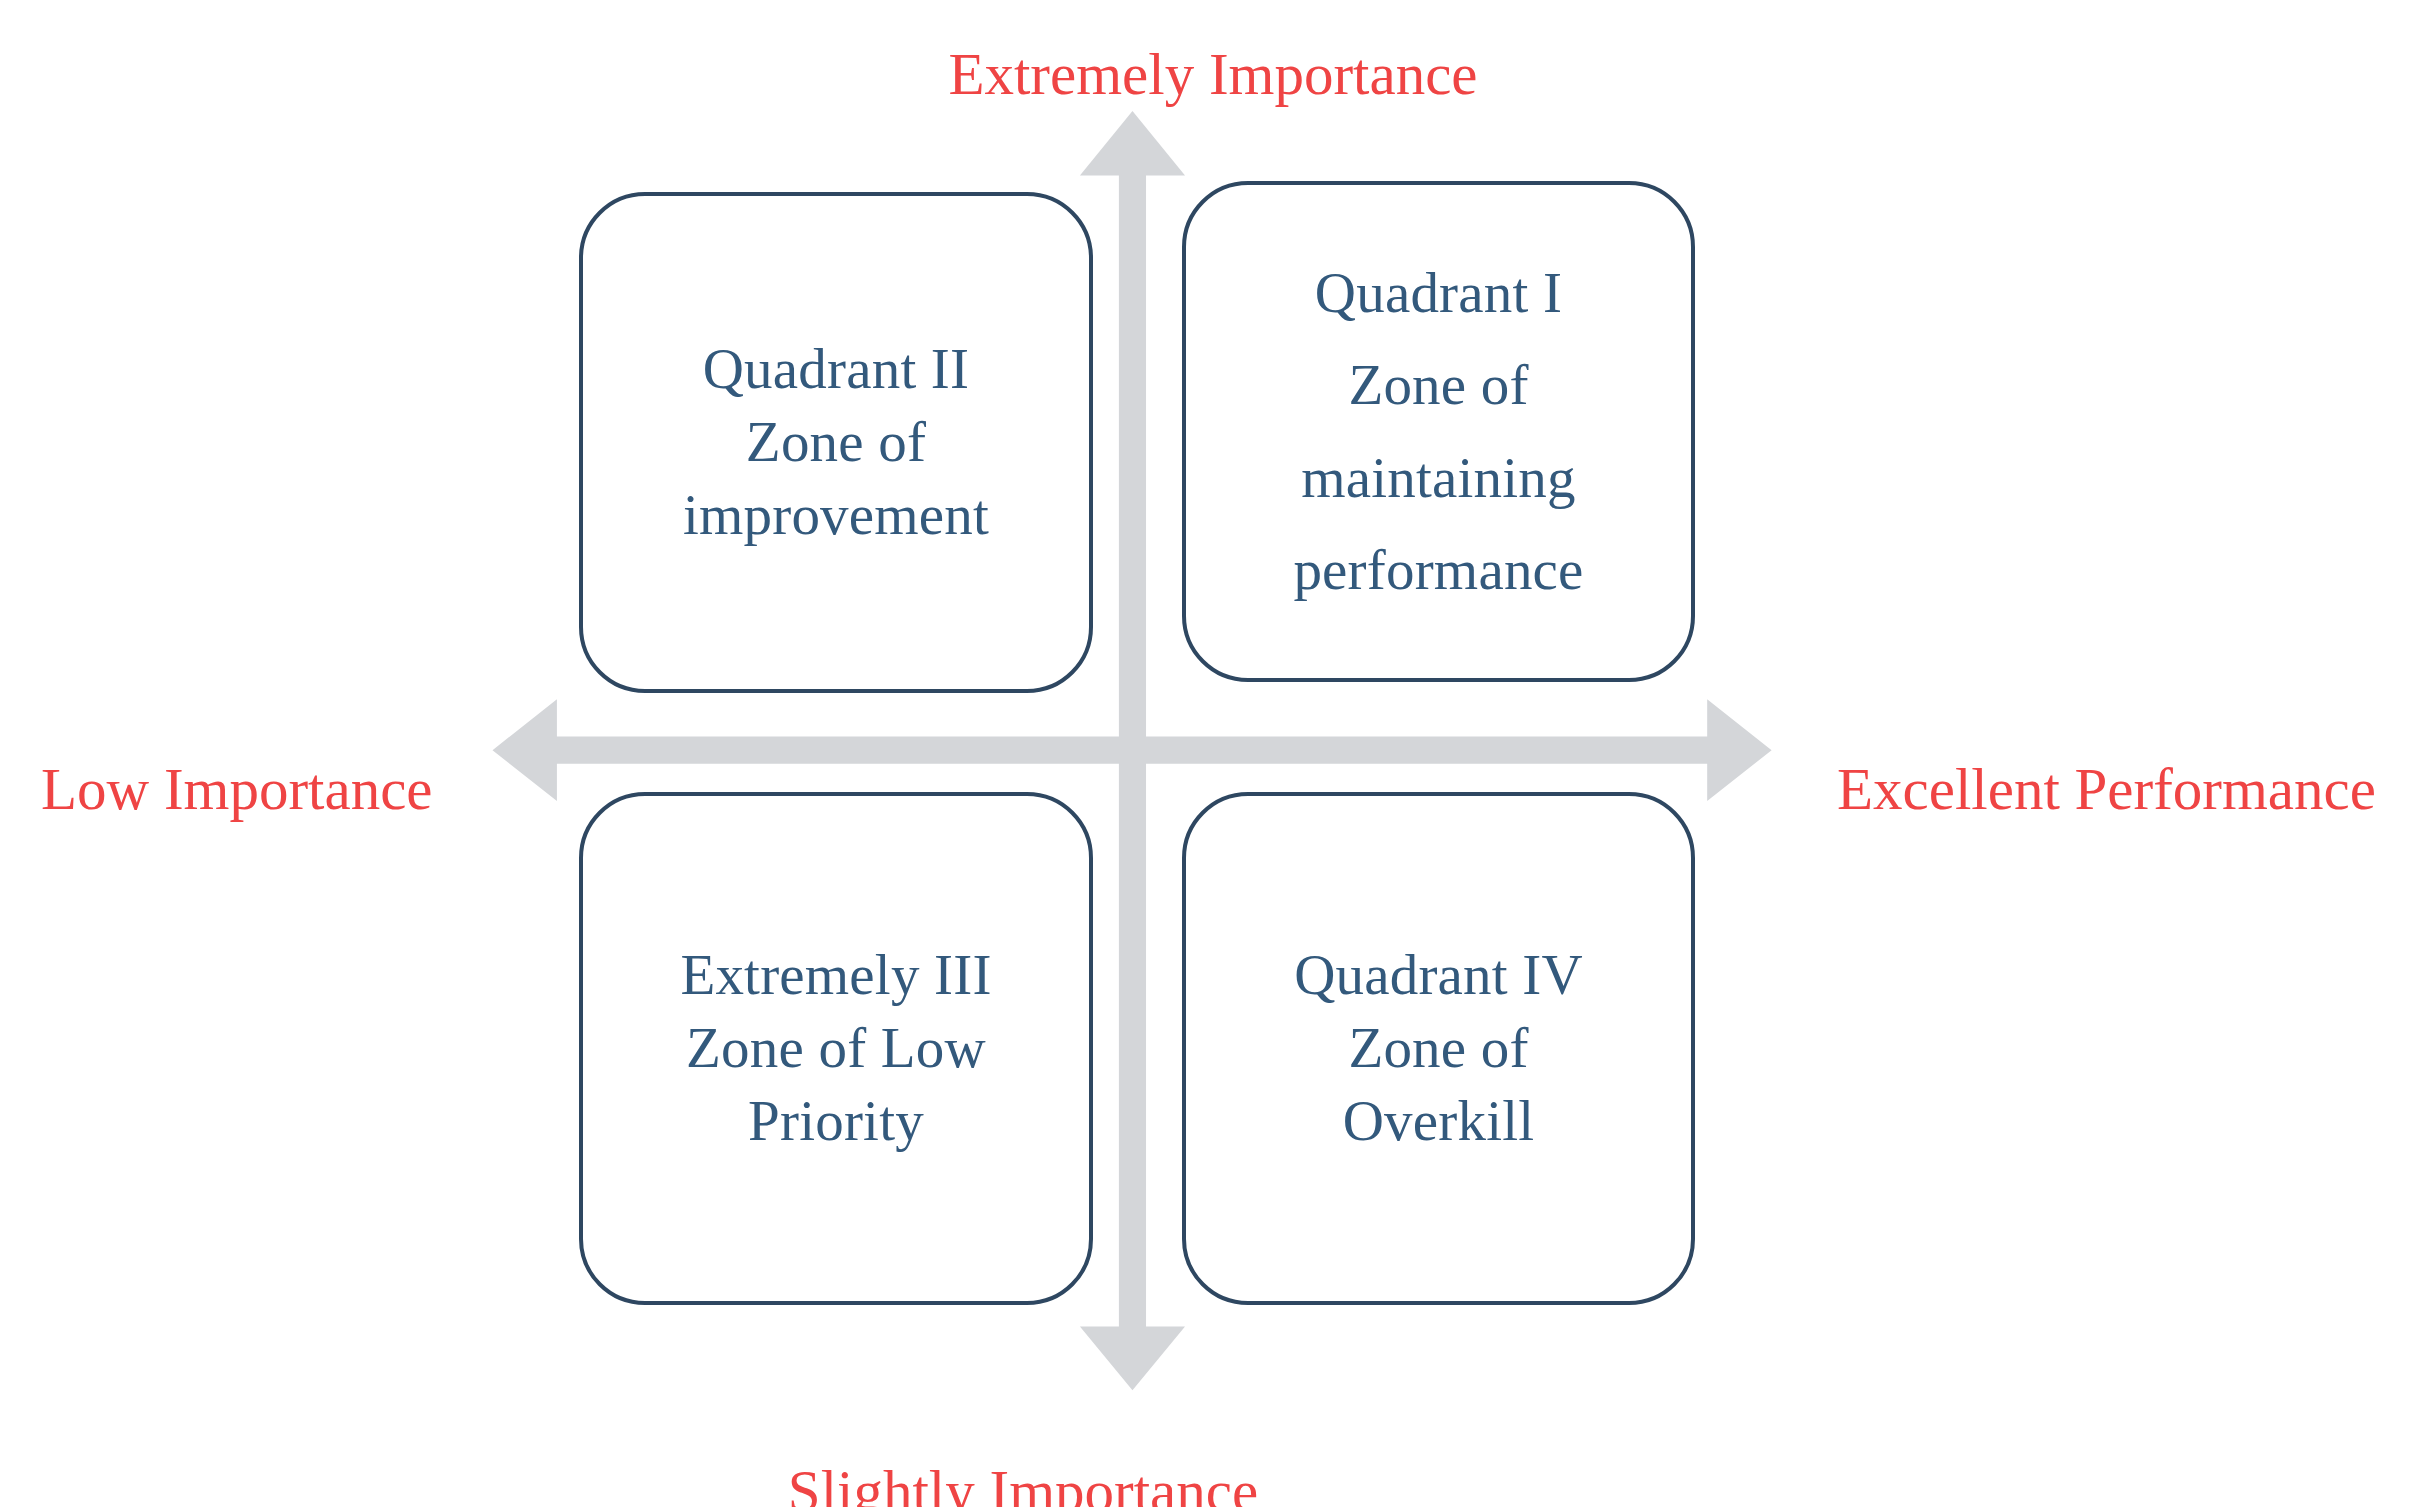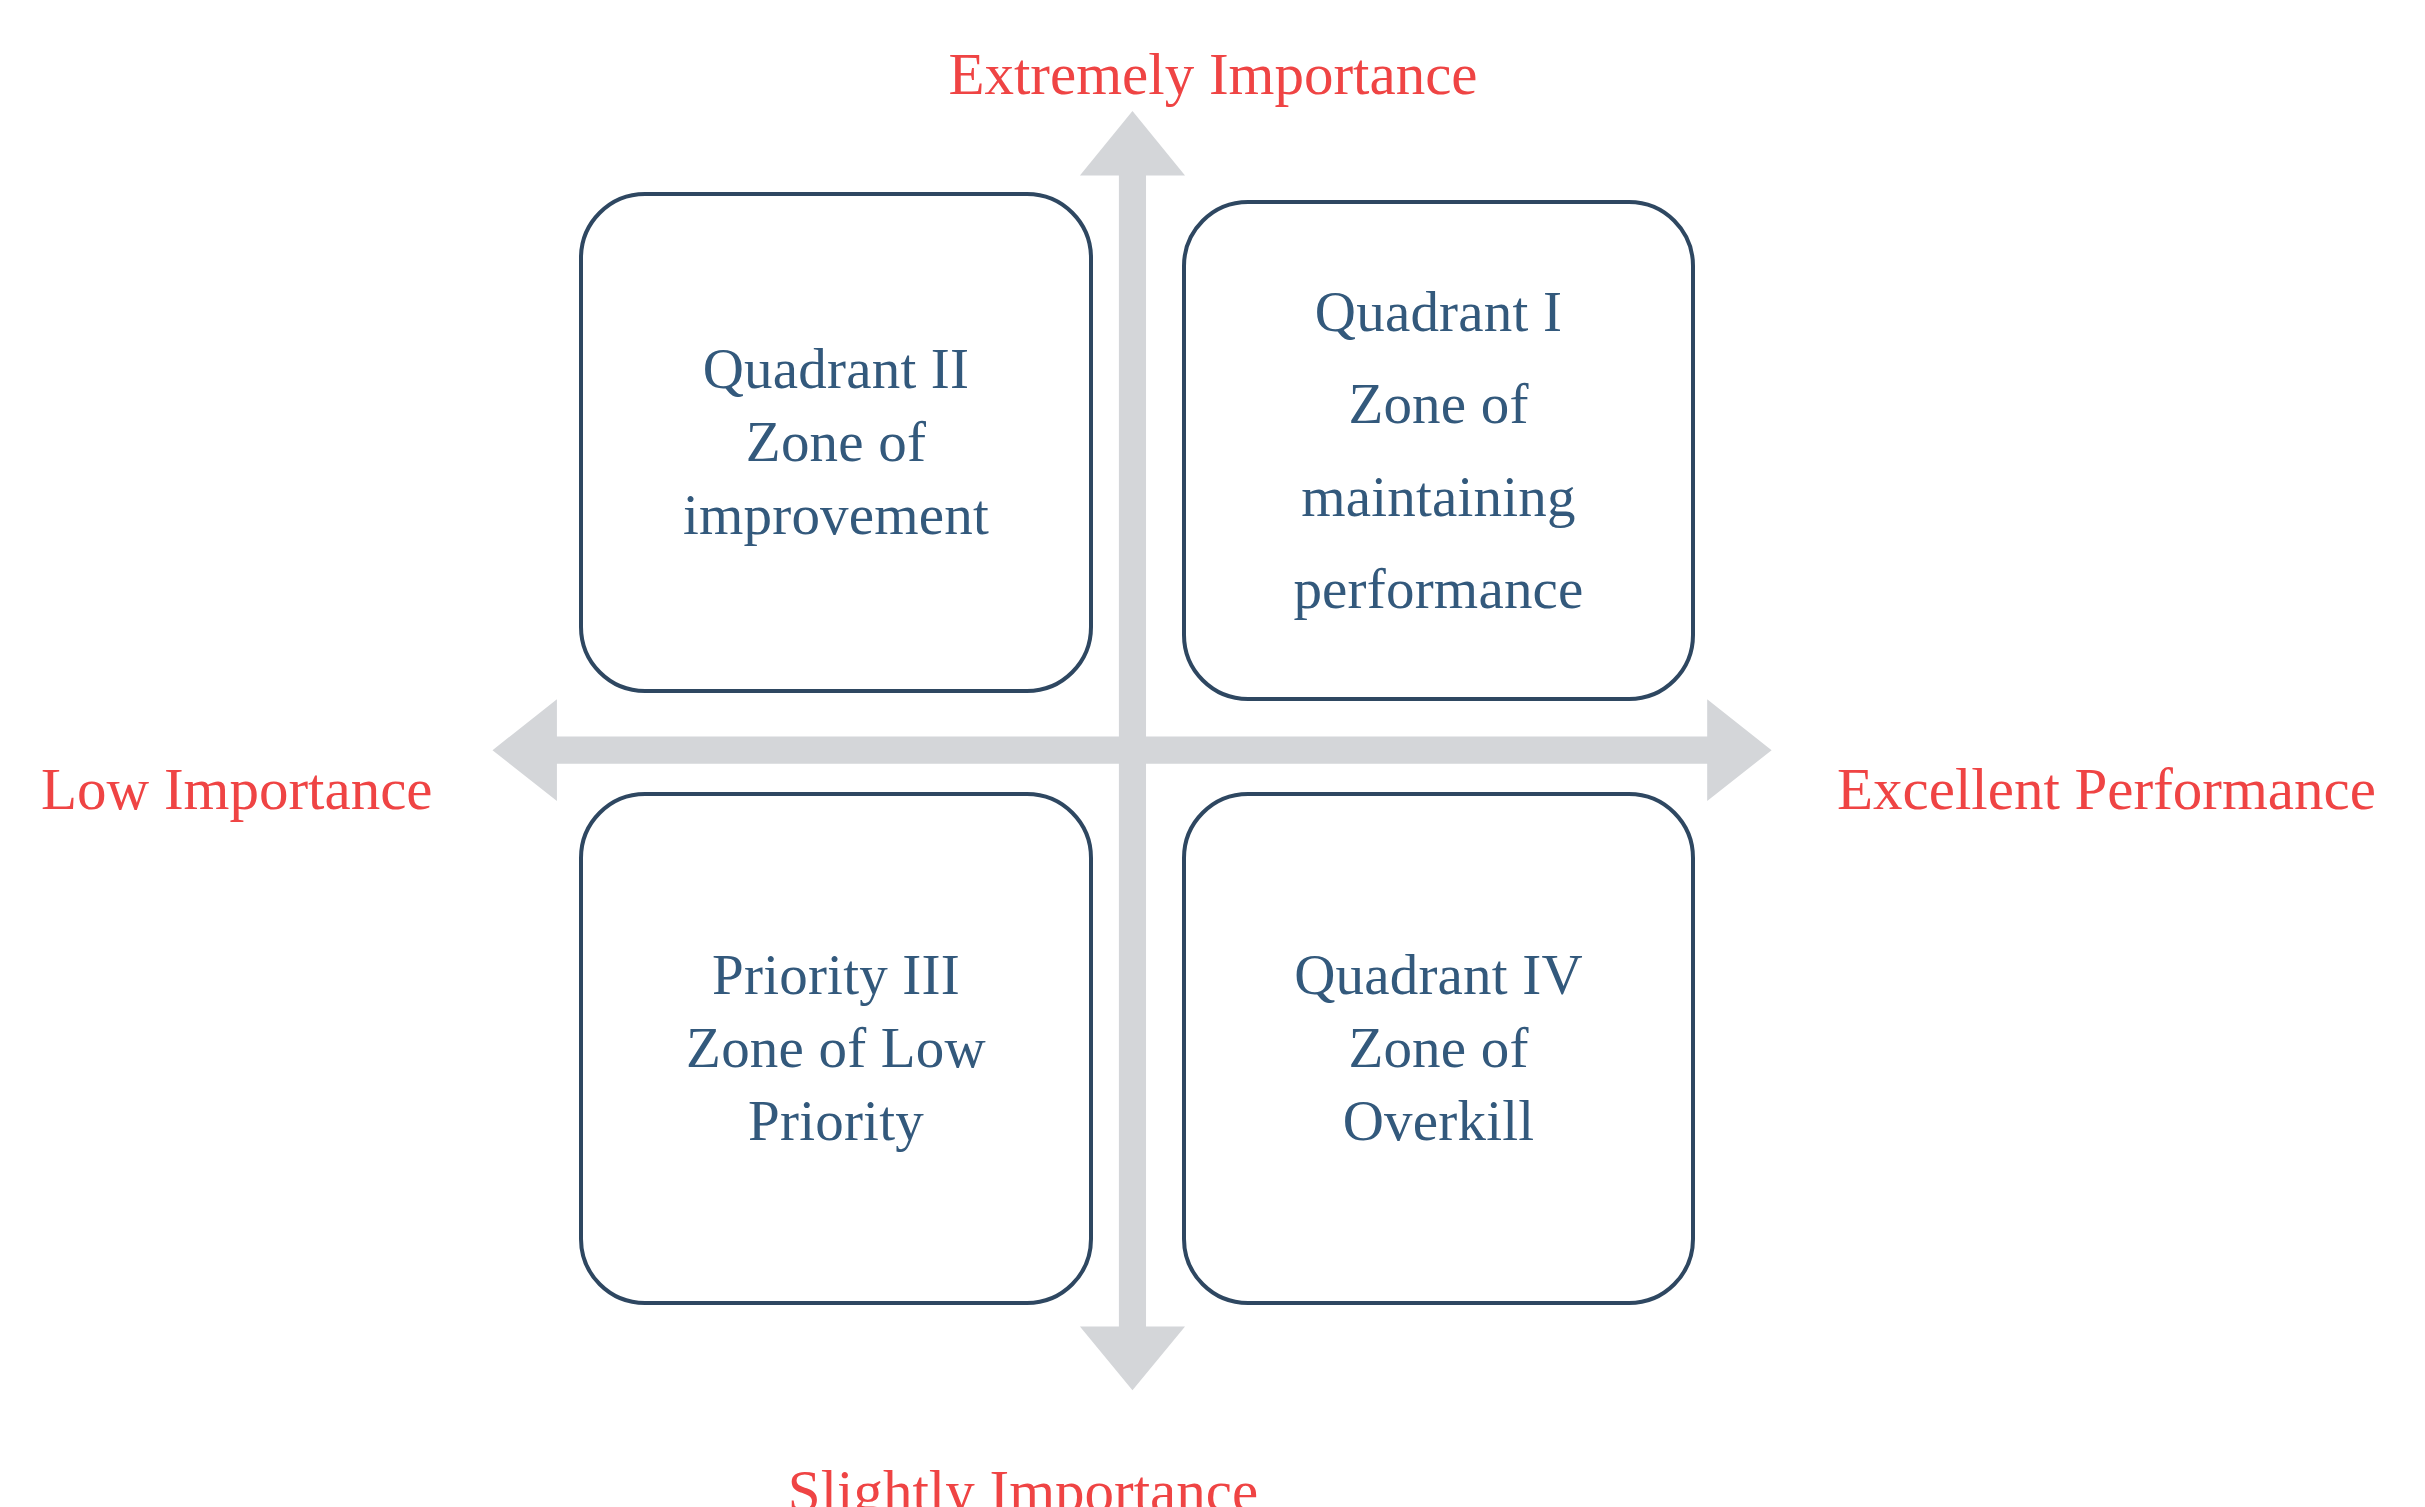--- a/index.html
+++ b/index.html
@@ -44,21 +44,21 @@
     font-size: 57px;
     line-height: 1.28;
     letter-spacing: 0.2px;
     padding: 0 29px;
   }
   .quad-text.wide-lines {
     line-height: 1.62;
   }
 
   #box-q2 { left: 579px;  top: 192px;  width: 514px; height: 501px; }
-  #box-q1 { left: 1182px; top: 200px;  width: 513px; height: 501px; }
+  #box-q1 { left: 1182px; top: 181px;  width: 513px; height: 501px; }
   #box-q3 { left: 579px;  top: 792px;  width: 514px; height: 513px; }
   #box-q4 { left: 1182px; top: 792px;  width: 513px; height: 513px; }
 
   
   .axis-label {
     position: absolute;
     color: #ef4444;
     font-size: 59px;
     white-space: nowrap;
     line-height: 1;
@@ -127,21 +127,21 @@
     <div class="quad-text wide-lines">
       <div>Quadrant I</div>
       <div>Zone of</div>
       <div>maintaining</div>
       <div>performance</div>
     </div>
   </div>
 
   <div class="quad-box" id="box-q3">
     <div class="quad-text">
-      <div>Priority III</div>
+      <div>Extremely III</div>
       <div>Zone of Low</div>
       <div>Priority</div>
     </div>
   </div>
 
   <div class="quad-box" id="box-q4">
     <div class="quad-text">
       <div>Quadrant IV</div>
       <div>Zone of</div>
       <div>Overkill</div>

